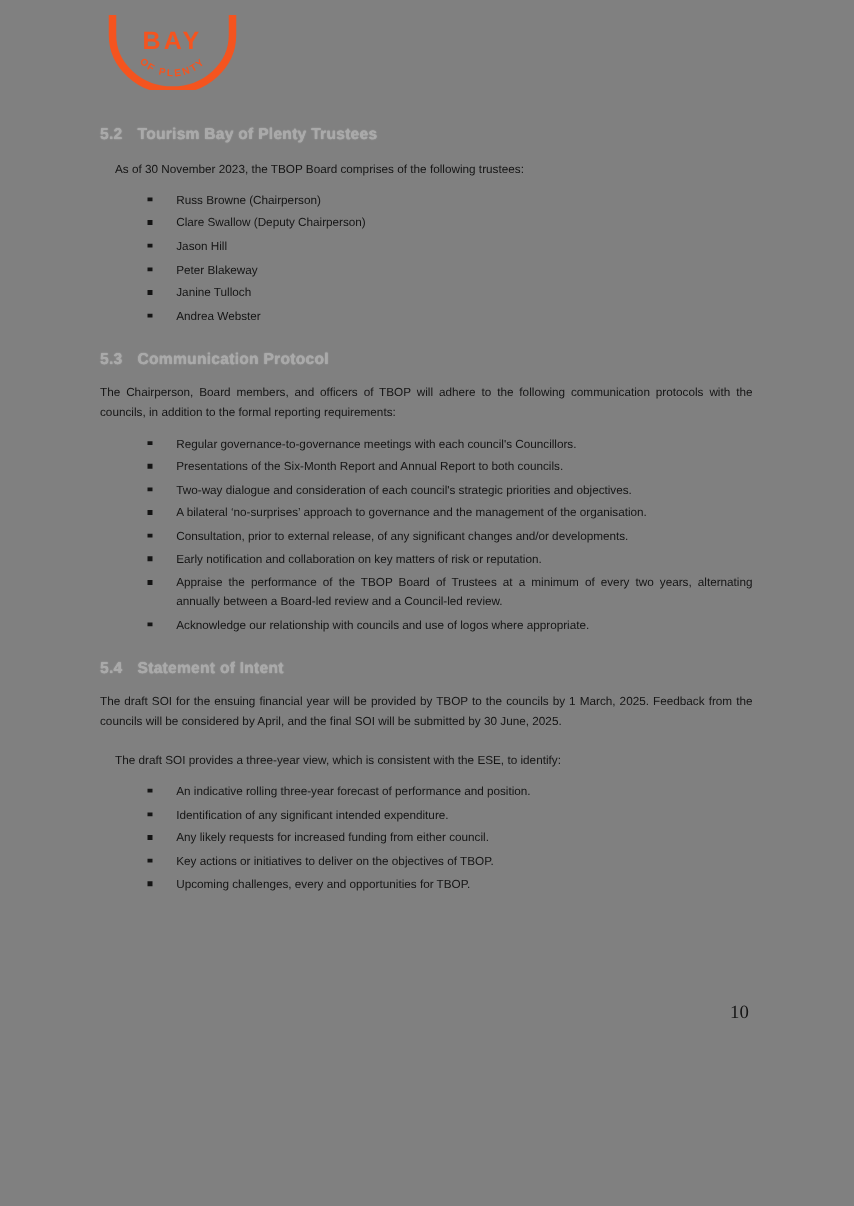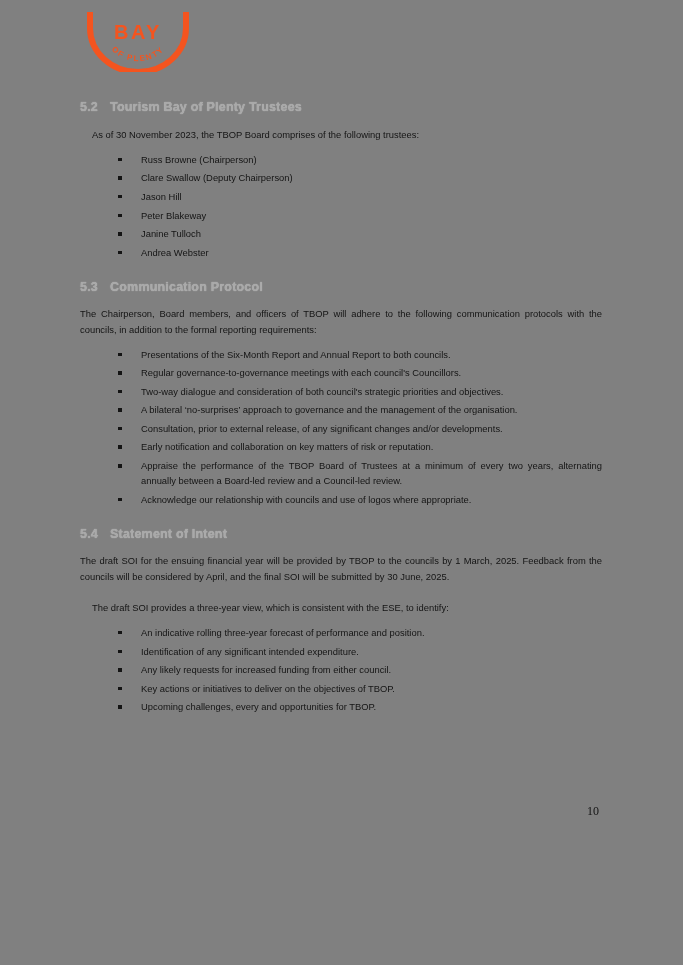--- a/index.html
+++ b/index.html
@@ -89,21 +89,21 @@
     background: #141414;
   }
 
   .gap-sm { height: 6px; }
 
   
   .page-number {
     position: absolute;
     right: 84px;
     bottom: 88px;
-    font-size: 12px;
+    font-size: 15px;
     color: #141414;
     font-family: "Liberation Serif", serif;
   }
 </style>
 </head>
 <body>
 
 <div class="page">
 
   <div class="logo-wrap">
@@ -132,23 +132,23 @@
       <li class="nojust">Andrea Webster</li>
     </ul>
 
     <div class="gap-sm"></div>
 
     <h2 class="section-heading">
       <span class="num">5.3</span><span>Communication Protocol</span>
     </h2>
     <p class="body-text">The Chairperson, Board members, and officers of TBOP will adhere to the following communication protocols with the councils, in addition to the formal reporting requirements:</p>
     <ul class="bullets">
+      <li class="nojust">Regular governance-to-governance meetings with each council's Councillors.</li>
       <li class="nojust">Presentations of the Six-Month Report and Annual Report to both councils.</li>
-      <li class="nojust">Regular governance-to-governance meetings with each council's Councillors.</li>
-      <li class="nojust">Two-way dialogue and consideration of both council's strategic priorities and objectives.</li>
+      <li class="nojust">Two-way dialogue and consideration of each council's strategic priorities and objectives.</li>
       <li>A bilateral ‘no-surprises’ approach to governance and the management of the organisation.</li>
       <li class="nojust">Consultation, prior to external release, of any significant changes and/or developments.</li>
       <li class="nojust">Early notification and collaboration on key matters of risk or reputation.</li>
       <li>Appraise the performance of the TBOP Board of Trustees at a minimum of every two years, alternating annually between a Board-led review and a Council-led review.</li>
       <li class="nojust">Acknowledge our relationship with councils and use of logos where appropriate.</li>
     </ul>
 
     <div class="gap-sm"></div>
 
     <h2 class="section-heading">

